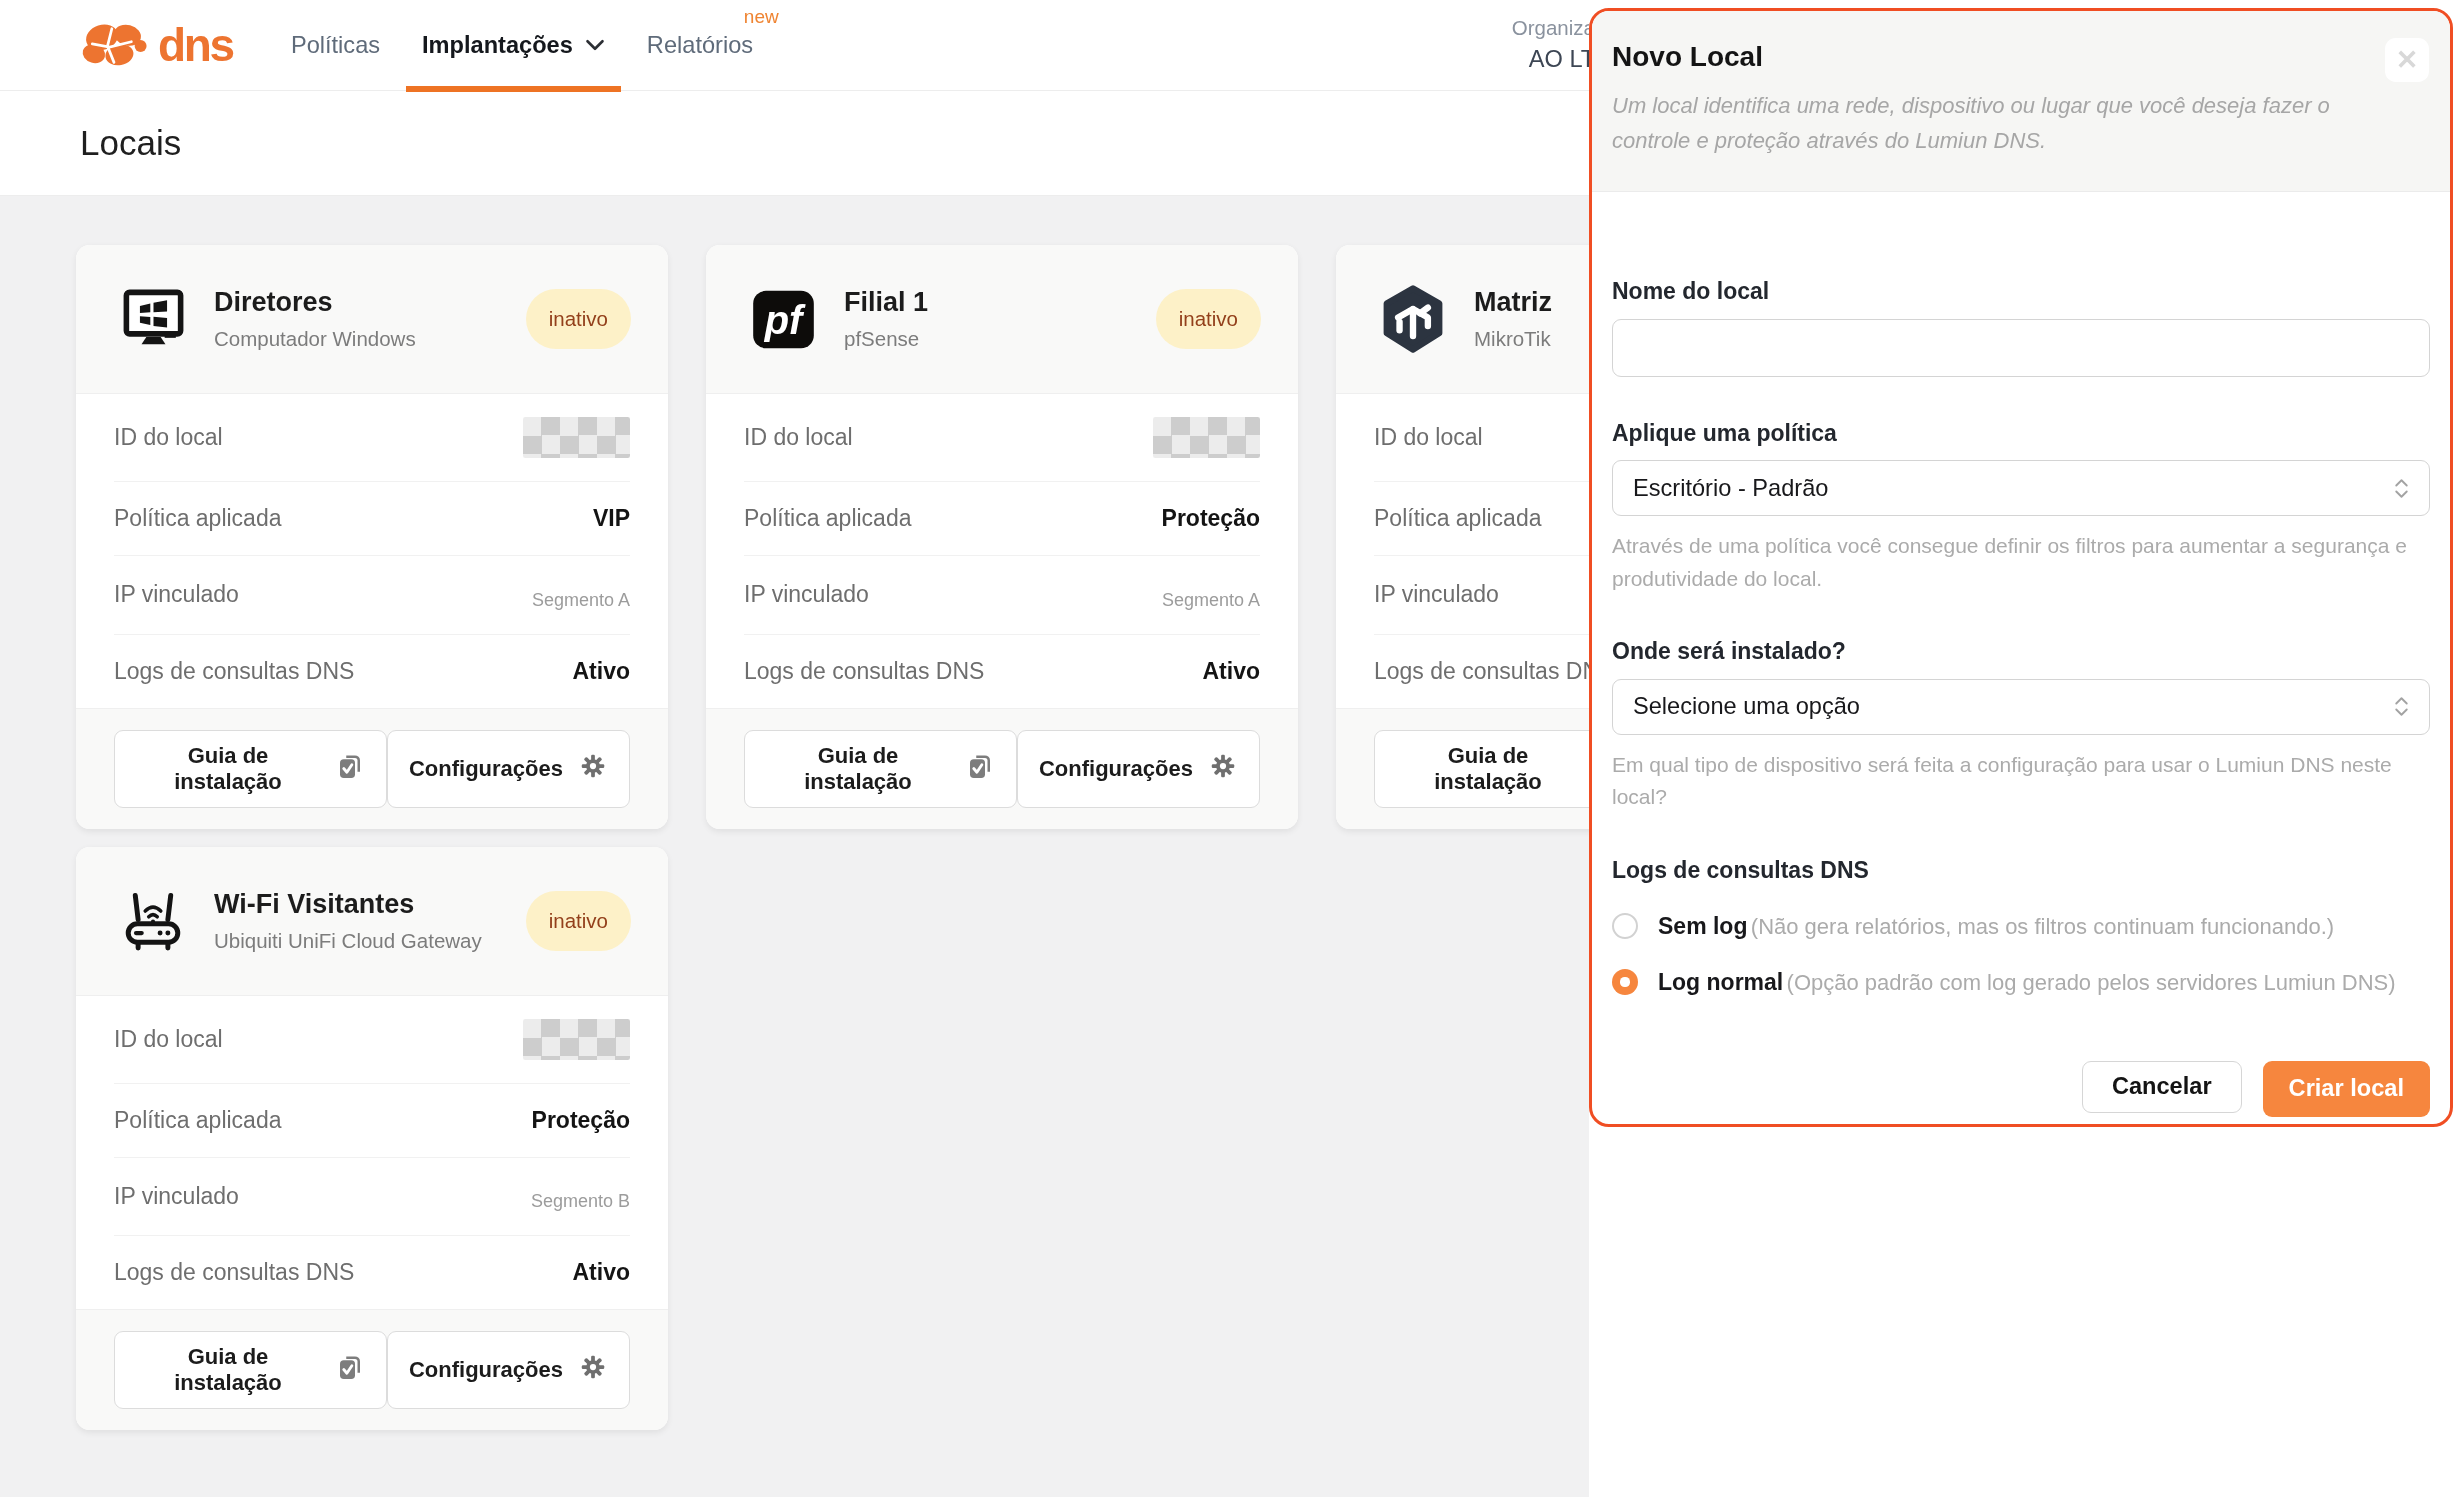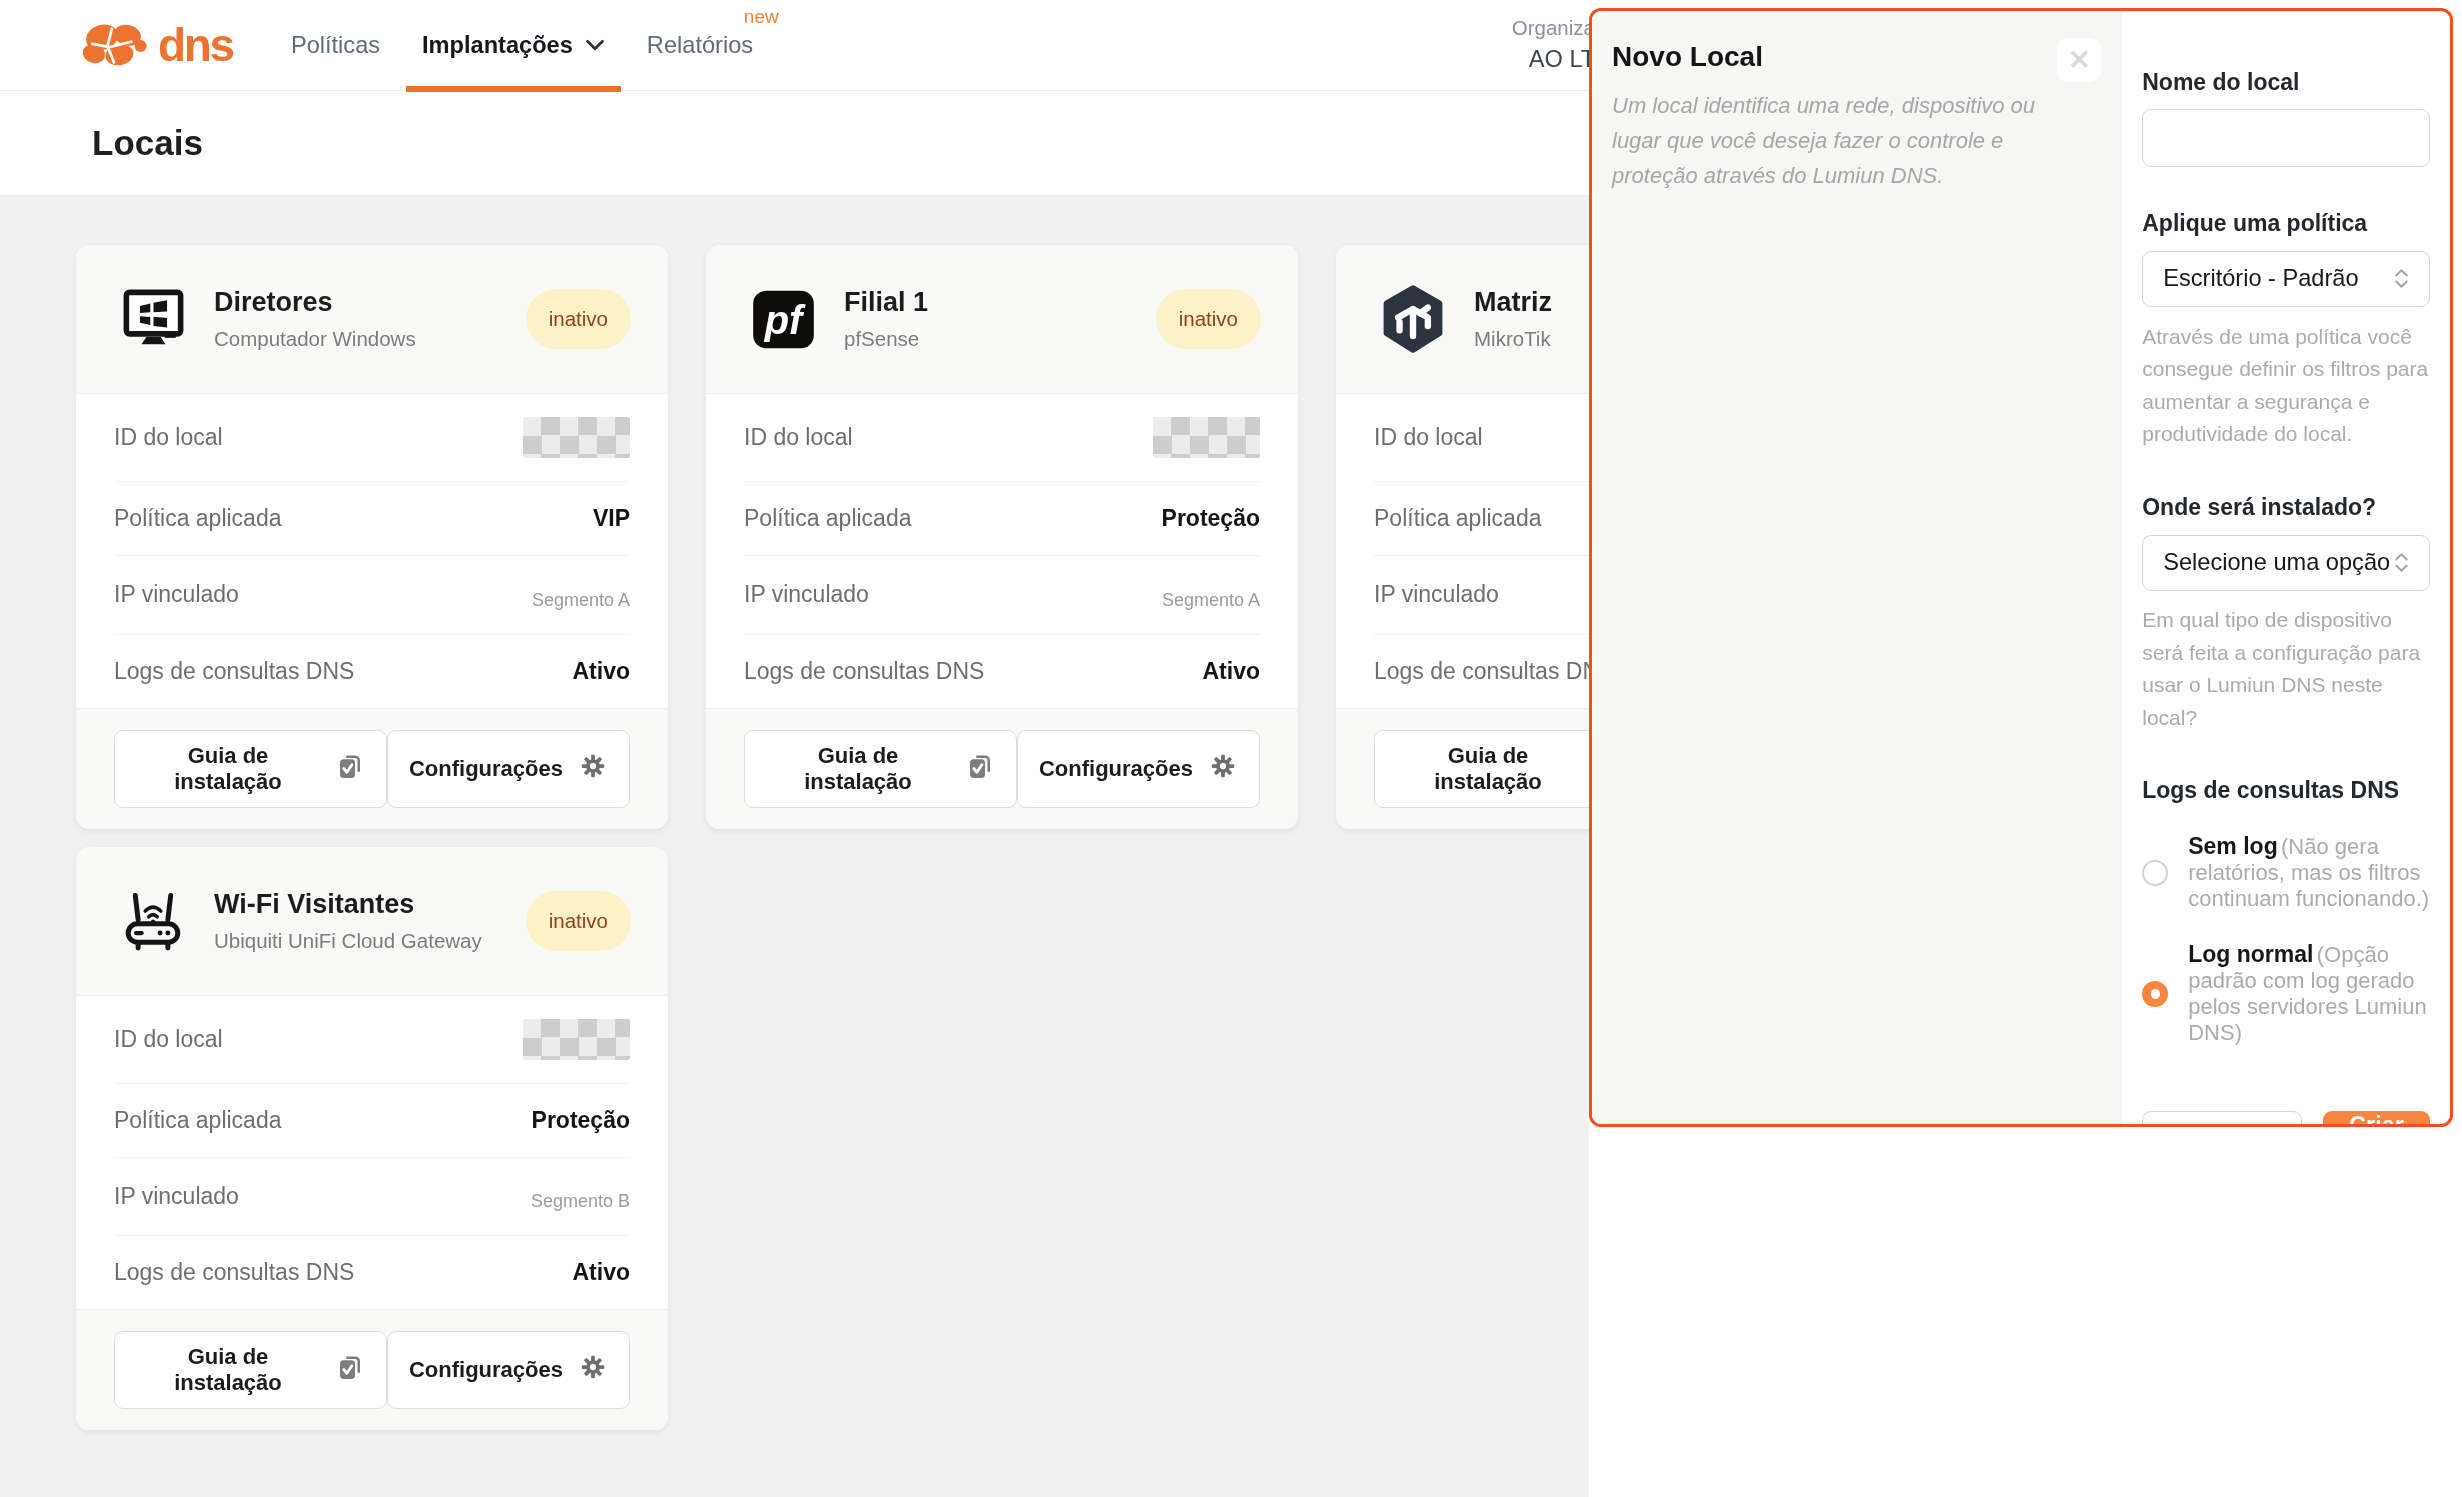--- a/index.html
+++ b/index.html
@@ -23,21 +23,21 @@
   .active-bar{ position:absolute; left:4.6px; right:4.6px; bottom:-1.5px; height:6px; background:#ee7324; }
   .nav-chevron{ margin-left:12px; display:flex; align-items:center; }
   .new-badge{ position:absolute; top:6px; right:-4.6px; color:#ef8432; font-size:19px; }
   .org{ margin-left:auto; margin-right:834px; text-align:right; line-height:1.25; }
   .org-label{ font-size:20.5px; color:#8a929e; }
   .org-name{ font-size:23.6px; color:#3d4654; margin-top:4.6px; }
 
   
   .title-band{ height:105px; background:#fff; border-bottom:1.5px solid #ededed;
     display:flex; align-items:center; padding-left:76px; }
-  .title-band h1{ margin:16px; font-size:35px; font-weight:700; color:#1f1f1f; }
+  .title-band h1{ margin:4px; font-size:35px; font-weight:400; color:#1f1f1f; }
 
   
   .content{ height:1301px; background:#f1f1f2; padding:49px 0 0 76px; }
   .cards{ display:flex; flex-wrap:wrap; gap:18px 38px; width:1857px; }
   .card{ width:592px; background:#fff; border-radius:13.7px; overflow:hidden;
     box-shadow:0 2.3px 6px rgba(0,0,0,.07); display:flex; flex-direction:column; }
   .card-header{ background:#f9f9f8; border-bottom:1.5px solid #efefef;
     display:flex; align-items:center; padding:40px 37px 40px 43px; }
   .card-icon{ width:68px; height:68px; flex:none; display:flex; align-items:center; justify-content:center; }
   .card-titles{ margin-left:27px; }
@@ -61,22 +61,22 @@
   .card-footer{ margin-top:auto; background:#f9f9f8; border-top:1.5px solid #efefef;
     padding:21px 38px; display:flex; justify-content:space-between; }
   .btn-card{ display:flex; align-items:center; gap:15px; background:#fff;
     border:1.5px solid #dcdcdc; border-radius:9px; padding:12px 21px;
     font-size:22px; font-weight:700; color:#1c1c1c; cursor:pointer; }
 
   
   .drawer-backdrop{ position:absolute; left:1589px; top:0; width:874px; height:1498px;
     background:#fff; z-index:5; }
   .modal{ position:absolute; left:1589px; top:7.6px; width:864px; height:1119px;
-    background:#fff; border:3.8px solid #f04e23; border-radius:12px; z-index:6;
-    overflow:hidden; display:flex; flex-direction:row; }
+    background:#fff; border:3.8px solid #f04e23; border-radius:20px; z-index:6;
+    overflow:hidden; display:flex; flex-direction:column;gap:28px; }
   .modal-header{ background:#f6f6f4; border-bottom:1.5px solid #ebebeb;
     padding:30px 84px 33px 20px; position:relative; }
   .modal-title{ font-size:28px; font-weight:700; color:#141414; }
   .modal-desc{ font-size:22px; color:#a6a6a6; line-height:1.6; margin-top:15px;font-style:italic; }
   .close-btn{ position:absolute; top:27px; right:21px; width:44px; height:44px;
     background:#fff; border-radius:10.7px; display:flex; align-items:center;
     justify-content:center; color:#d8d8d8; font-size:27px; font-weight:700; cursor:pointer; }
   .modal-body{ padding:58px 20px 0; flex:1; }
   .field-label{ font-size:23px; font-weight:700; color:#23272e; margin-bottom:13.7px; }
   .text-input{ width:100%; height:58px; border:1.5px solid #d4d4d4; border-radius:9px;

